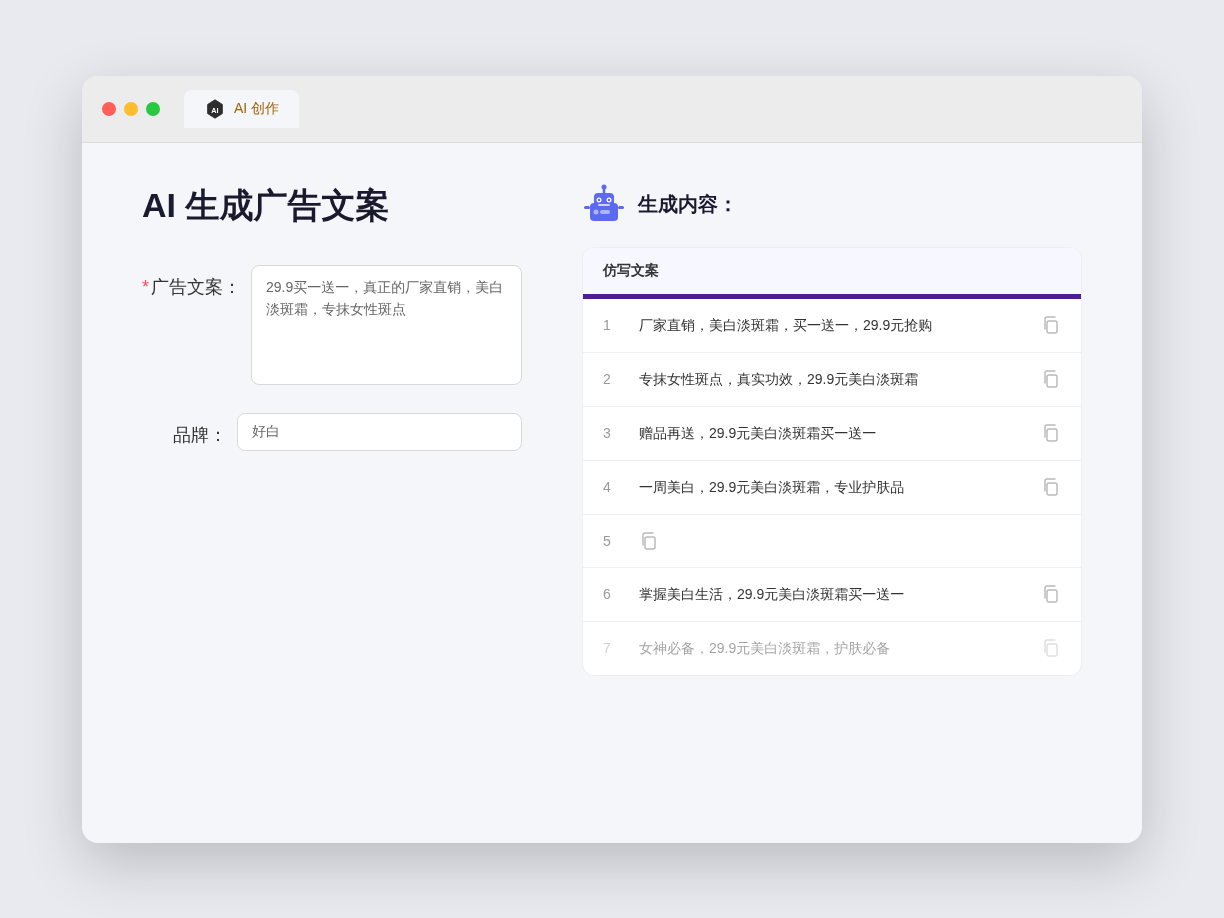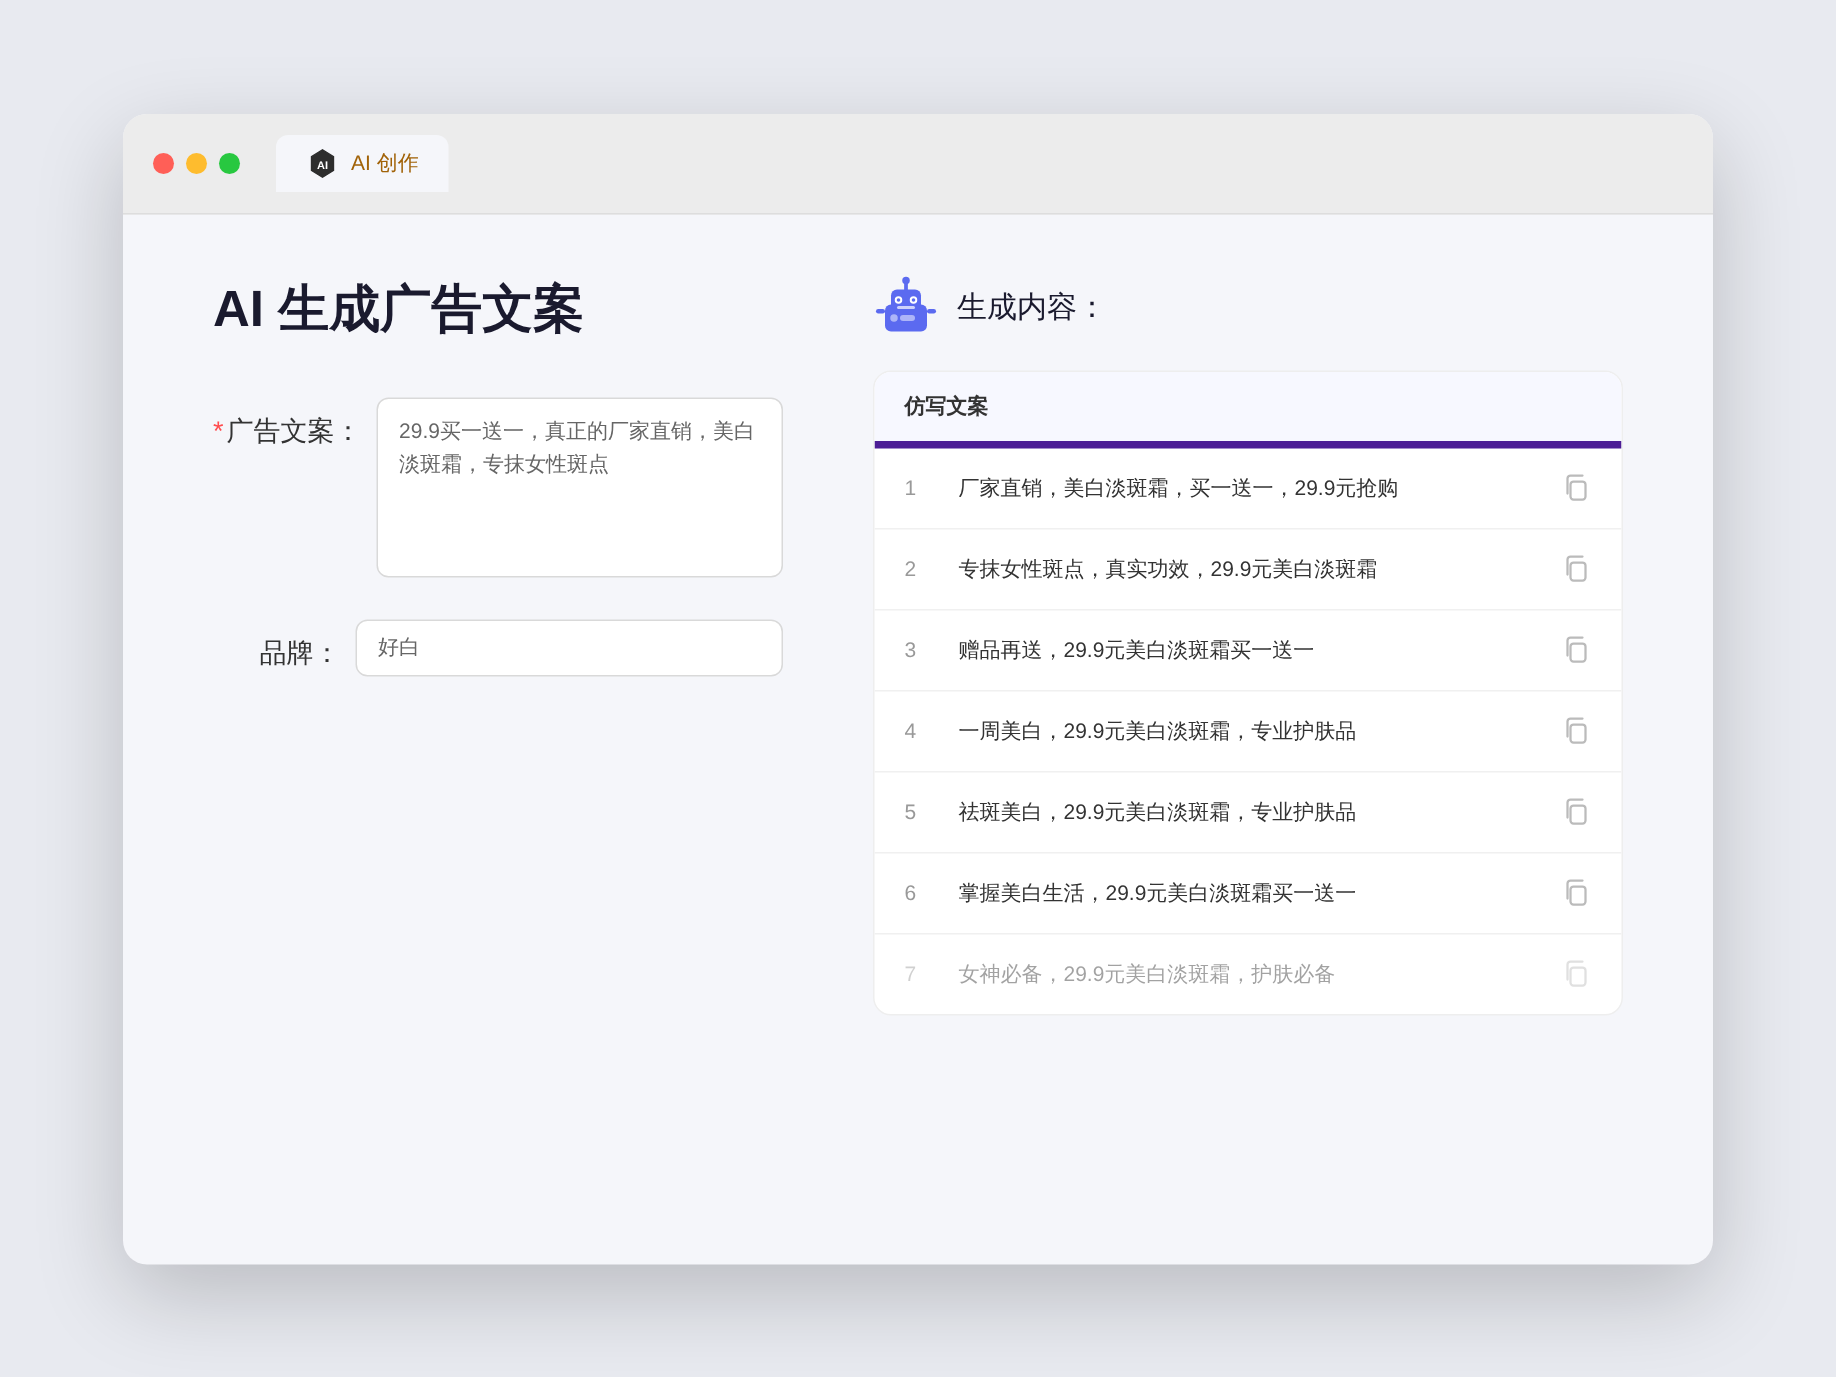--- a/index.html
+++ b/index.html
@@ -148,21 +148,21 @@
     .robot-icon-wrap {
       width: 44px;
       height: 44px;
       display: flex;
       align-items: center;
       justify-content: center;
     }
 
     .result-title {
       font-size: 20px;
-      font-weight: 400;
+      font-weight: 700;
       color: #1a1a2e;
     }
 
     .result-table {
       background: #fff;
       border-radius: 12px;
       overflow: hidden;
       border: 1px solid #eee;
     }
 
@@ -316,21 +316,20 @@
         <div class="table-row">
           <span class="row-num">4</span>
           <span class="row-text">一周美白，29.9元美白淡斑霜，专业护肤品</span>
           <svg class="copy-icon" viewBox="0 0 20 20" fill="none">
             <rect x="6" y="6" width="10" height="12" rx="2" stroke="currentColor" stroke-width="1.5"></rect>
             <path d="M4 14V4a2 2 0 012-2h8" stroke="currentColor" stroke-width="1.5" stroke-linecap="round"></path>
           </svg>
         </div>
         <div class="table-row">
           <span class="row-num">5</span>
-          <span class="row-text">祛斑美白，29.9元美白淡斑霜，专业护肤品</span>
           <svg class="copy-icon" viewBox="0 0 20 20" fill="none">
             <rect x="6" y="6" width="10" height="12" rx="2" stroke="currentColor" stroke-width="1.5"></rect>
             <path d="M4 14V4a2 2 0 012-2h8" stroke="currentColor" stroke-width="1.5" stroke-linecap="round"></path>
           </svg>
         </div>
         <div class="table-row">
           <span class="row-num">6</span>
           <span class="row-text">掌握美白生活，29.9元美白淡斑霜买一送一</span>
           <svg class="copy-icon" viewBox="0 0 20 20" fill="none">
             <rect x="6" y="6" width="10" height="12" rx="2" stroke="currentColor" stroke-width="1.5"></rect>

